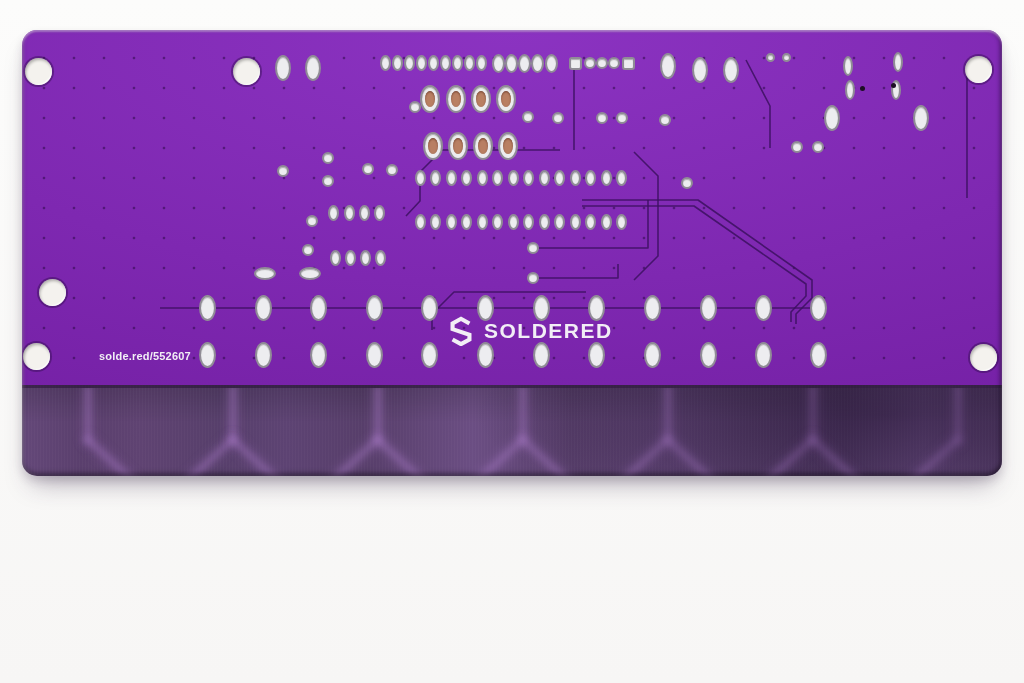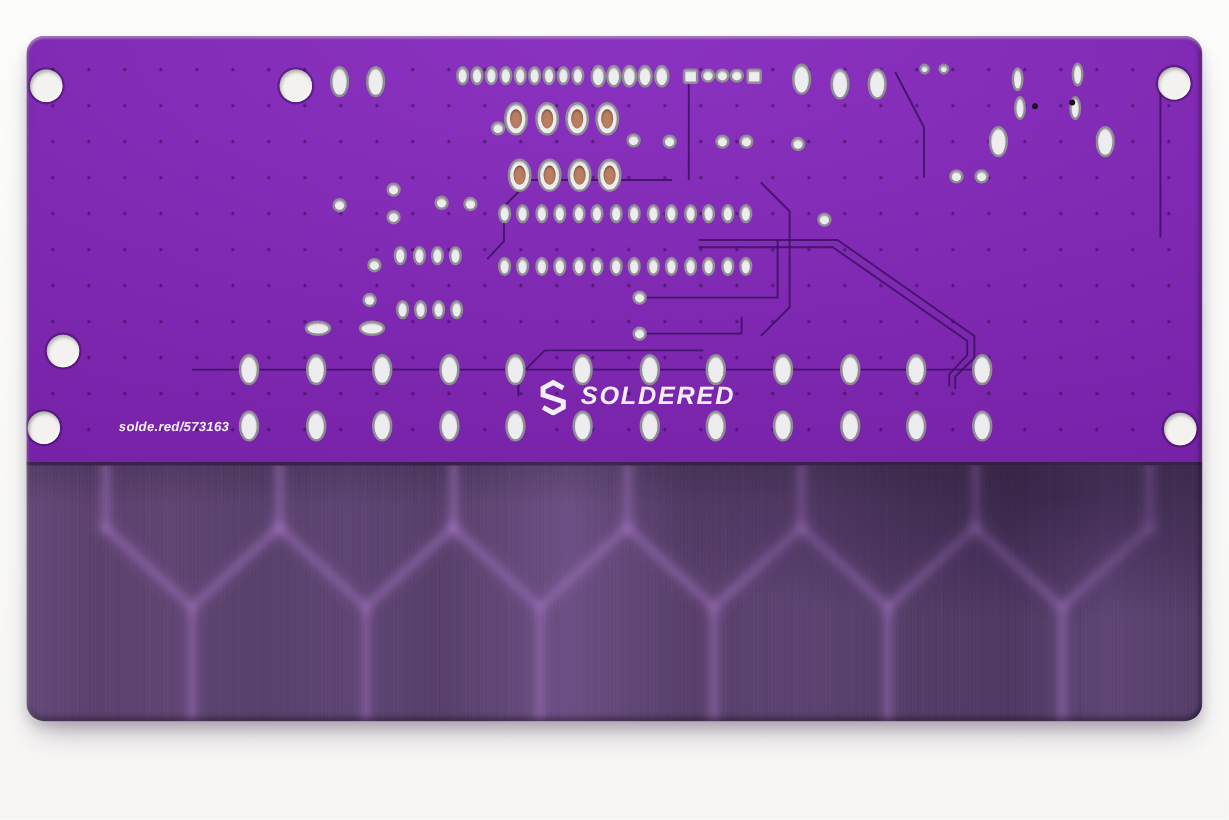--- a/index.html
+++ b/index.html
@@ -2,24 +2,23 @@
 <html style="--mask: #7e28b1; --mask-light: #8b33c1; --mask-dark: #731fa3; --trace: #3c1160; --padfill: #ededf0; --padring: #908c96; --holefill: #f4f2ee; --copper: #b97f63; --silk: #f2eef6; --hexline: #a678c4;"><head>
 <meta charset="utf-8">
 <style>
   html,body{margin:0;padding:0}
   body{
     width:1024px;height:683px;position:relative;overflow:hidden;
     background:linear-gradient(180deg,#fcfcfb 0%,#f7f6f5 100%);
     font-family:"Liberation Sans",sans-serif;
   }
   .board{
-    position:absolute;left:22px;top:30px;width:980px;height:571px;
+    position:absolute;left:22px;top:30px;width:980px;height:446px;
     border-radius:15px;overflow:hidden;
     box-shadow:0 16px 26px -10px rgba(55,40,70,.38),0 5px 10px rgba(55,40,70,.16);
-    font-style:italic;
   }
   .board::after{ 
     content:"";position:absolute;inset:0;border-radius:15px;pointer-events:none;
     box-shadow:inset 0 2px 2px rgba(255,255,255,.35),inset 0 -3px 5px rgba(0,0,0,.35),
                inset 2px 0 3px rgba(255,255,255,.18),inset -2px 0 4px rgba(20,5,30,.35);
   }
   .pcb-top{
     position:absolute;left:0;top:0;width:980px;height:355px;
     background-image:
       radial-gradient(circle,rgba(38,6,64,.5) 1.1px,transparent 1.7px),
@@ -243,21 +242,21 @@
         <div class="f dot" style="left: 868.5px; top: 52.5px; width: 5px; height: 5px;"></div>
       </div>
 
     <div class="silk-logo">
       <svg class="s-logo" width="30" height="30" viewBox="0 0 32 32" xmlns="http://www.w3.org/2000/svg">
         <polyline points="25,8 16,3 7,8 7,14 25,20 25,25 16,30 7,25" fill="none" stroke="#f2eef6" stroke-width="4.4" stroke-linejoin="miter"></polyline>
       </svg>
       <span class="brand-text">SOLDERED</span>
     </div>
 
-    <span class="url-label">solde.red/573163</span>
+    <span class="url-label">solde.red/552607</span>
   </div>
 
   <div class="panel">
     <svg class="hexsvg" xmlns="http://www.w3.org/2000/svg">
         <path d="M66,0 L66,52" class="glow1"></path>
         <path d="M66,0 L66,52" class="glow2"></path>
         <path d="M211,0 L211,52" class="glow1"></path>
         <path d="M211,0 L211,52" class="glow2"></path>
         <path d="M356,0 L356,52" class="glow1"></path>
         <path d="M356,0 L356,52" class="glow2"></path>

